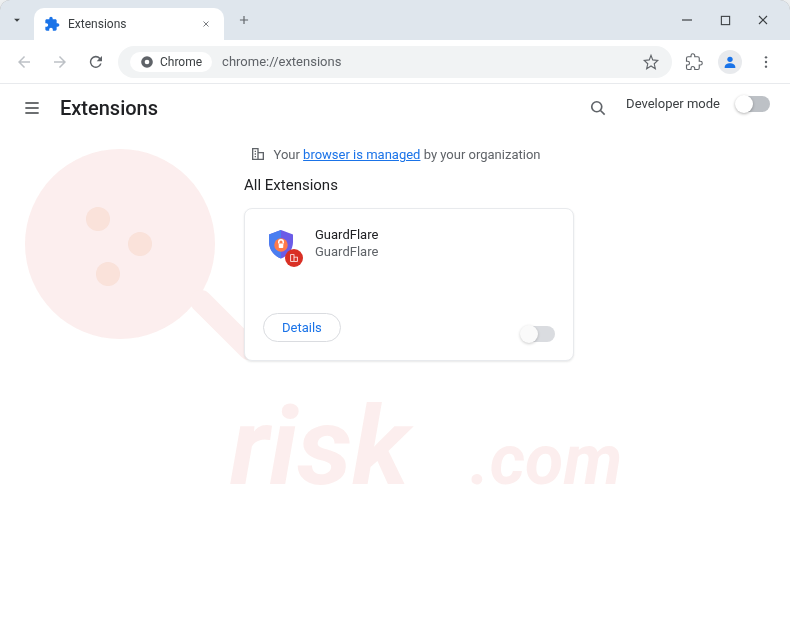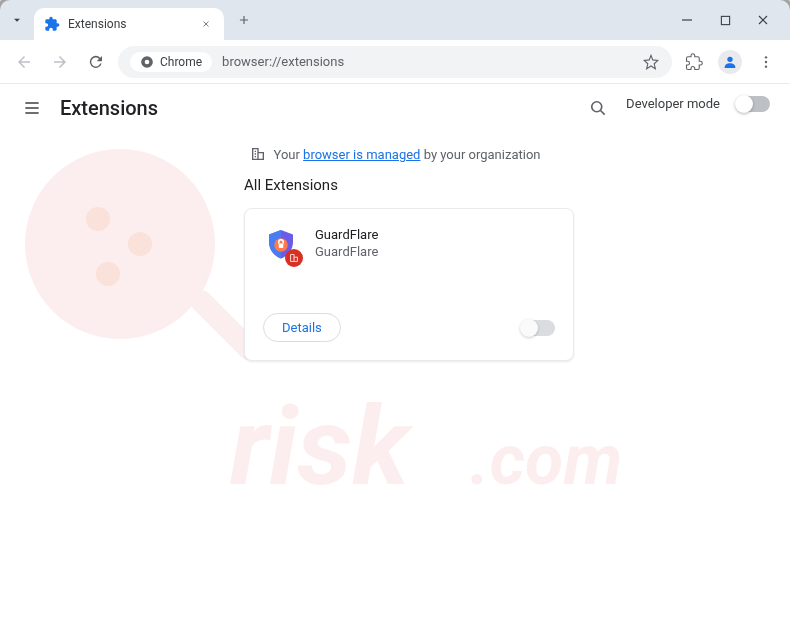--- a/index.html
+++ b/index.html
@@ -1,17 +1,17 @@
 <!DOCTYPE html>
 <html><head>
 <meta charset="utf-8">
 <style>
 * { margin:0; padding:0; box-sizing:border-box; font-family:-apple-system,BlinkMacSystemFont,"Segoe UI",Roboto,Arial,sans-serif; }
 body { width:790px; height:618px; background:#f1f3f4; overflow:hidden; position:relative; }
-.window { width:790px; height:618px; background:#a3a3a3; border-radius:2px; display:flex; flex-direction:column; box-shadow:0 2px 8px rgba(0,0,0,0.1); }
+.window { width:790px; height:618px; background:#a3a3a3; border-radius:10px; display:flex; flex-direction:column; box-shadow:0 2px 8px rgba(0,0,0,0.1); }
 
 
 .titlebar { height:40px; background:#dfe6ed; display:flex; align-items:center; padding:0 6px; border-radius:10px 10px 0 0; }
 .tabs-chevron { width:22px; height:22px; display:flex; align-items:center; justify-content:center; border-radius:6px; cursor:pointer; }
 .tab { height:32px; background:#fff; border-radius:10px 10px 0 0; display:flex; align-items:center; padding:0 10px; margin-left:6px; margin-top:8px; min-width:190px; gap:8px; }
 .tab-icon { width:16px; height:16px; }
 .tab-title { font-size:12px; color:#3c4043; flex:1; }
 .tab-close { width:16px; height:16px; display:flex; align-items:center; justify-content:center; cursor:pointer; color:#5f6368; }
 .new-tab { width:28px; height:28px; display:flex; align-items:center; justify-content:center; cursor:pointer; color:#5f6368; margin-left:6px; }
 .win-controls { margin-left:auto; display:flex; gap:20px; padding-right:12px; color:#3c4043; }
@@ -51,21 +51,21 @@
 .ext-area { padding:0 0 0 216px; position:relative; z-index:1;margin-left:28px; }
 .section-title { font-size:15px; color:#202124; margin-bottom:14px; }
 .ext-card { width:330px; background:#fff; border:1px solid #e8eaed; border-radius:8px; padding:18px; box-shadow:0 1px 2px rgba(60,64,67,0.12); }
 .ext-top { display:flex; gap:16px; }
 .ext-icon-wrap { position:relative; width:36px; height:36px; }
 .ext-shield { width:36px; height:36px; }
 .ext-badge { position:absolute; right:-4px; bottom:-4px; width:18px; height:18px; background:#d93025; border-radius:50%; display:flex; align-items:center; justify-content:center; }
 .ext-info { display:flex; flex-direction:column; gap:2px; }
 .ext-name { font-size:13px; color:#202124; }
 .ext-desc { font-size:13px; color:#5f6368; }
-.ext-bottom { display:flex; align-items:center; margin-top:50px; }
+.ext-bottom { display:flex; align-items:flex-end; margin-top:50px; }
 .details-btn { padding:6px 18px; border:1px solid #dadce0; border-radius:16px; color:#1a73e8; font-size:13px; cursor:pointer; background:#fff; }
 .card-toggle { margin-left:auto; width:34px; height:16px; background:#dadce0; border-radius:8px; position:relative; cursor:pointer; }
 .card-toggle-knob { width:18px; height:18px; background:#fafafa; border-radius:50%; position:absolute; left:-1px; top:-1px; box-shadow:0 1px 3px rgba(0,0,0,0.2); }
 </style>
 </head>
 <body>
 
 <div class="window">
 
   <div class="titlebar">
@@ -126,21 +126,21 @@
         </svg>
       </div>
     <div class="omnibox">
       <div class="chrome-chip">
         <svg class="chrome-icon" viewBox="0 0 24 24">
             <circle cx="12" cy="12" r="10" fill="#5f6368"></circle>
             <circle cx="12" cy="12" r="4" fill="#fff"></circle>
           </svg>
         <span>Chrome</span>
       </div>
-      <span class="omnibox-text">browser://extensions</span>
+      <span class="omnibox-text">chrome://extensions</span>
       <div class="omnibox-right">
         <svg width="18" height="18" viewBox="0 0 24 24">
             <path fill="none" stroke="#5f6368" stroke-width="1.5" d="M12 17.3L6.2 21l1.5-6.6L3 9.8l6.7-.6L12 3l2.3 6.2 6.7.6-4.7 4.6 1.5 6.6z"></path>
           </svg>
       </div>
     </div>
     <div class="tb-icon">
         <svg width="18" height="18" viewBox="0 0 24 24">
           <path fill="none" stroke="#5f6368" stroke-width="1.5" d="M20.5 11H19V7c0-1.1-.9-2-2-2h-4V3.5a2.5 2.5 0 0 0-5 0V5H4c-1.1 0-2 .9-2 2v4h1.5a2.5 2.5 0 0 1 0 5H2v4c0 1.1.9 2 2 2h4v-1.5a2.5 2.5 0 0 1 5 0V22h4c1.1 0 2-.9 2-2v-4h1.5a2.5 2.5 0 0 0 0-5z"></path>
         </svg>

